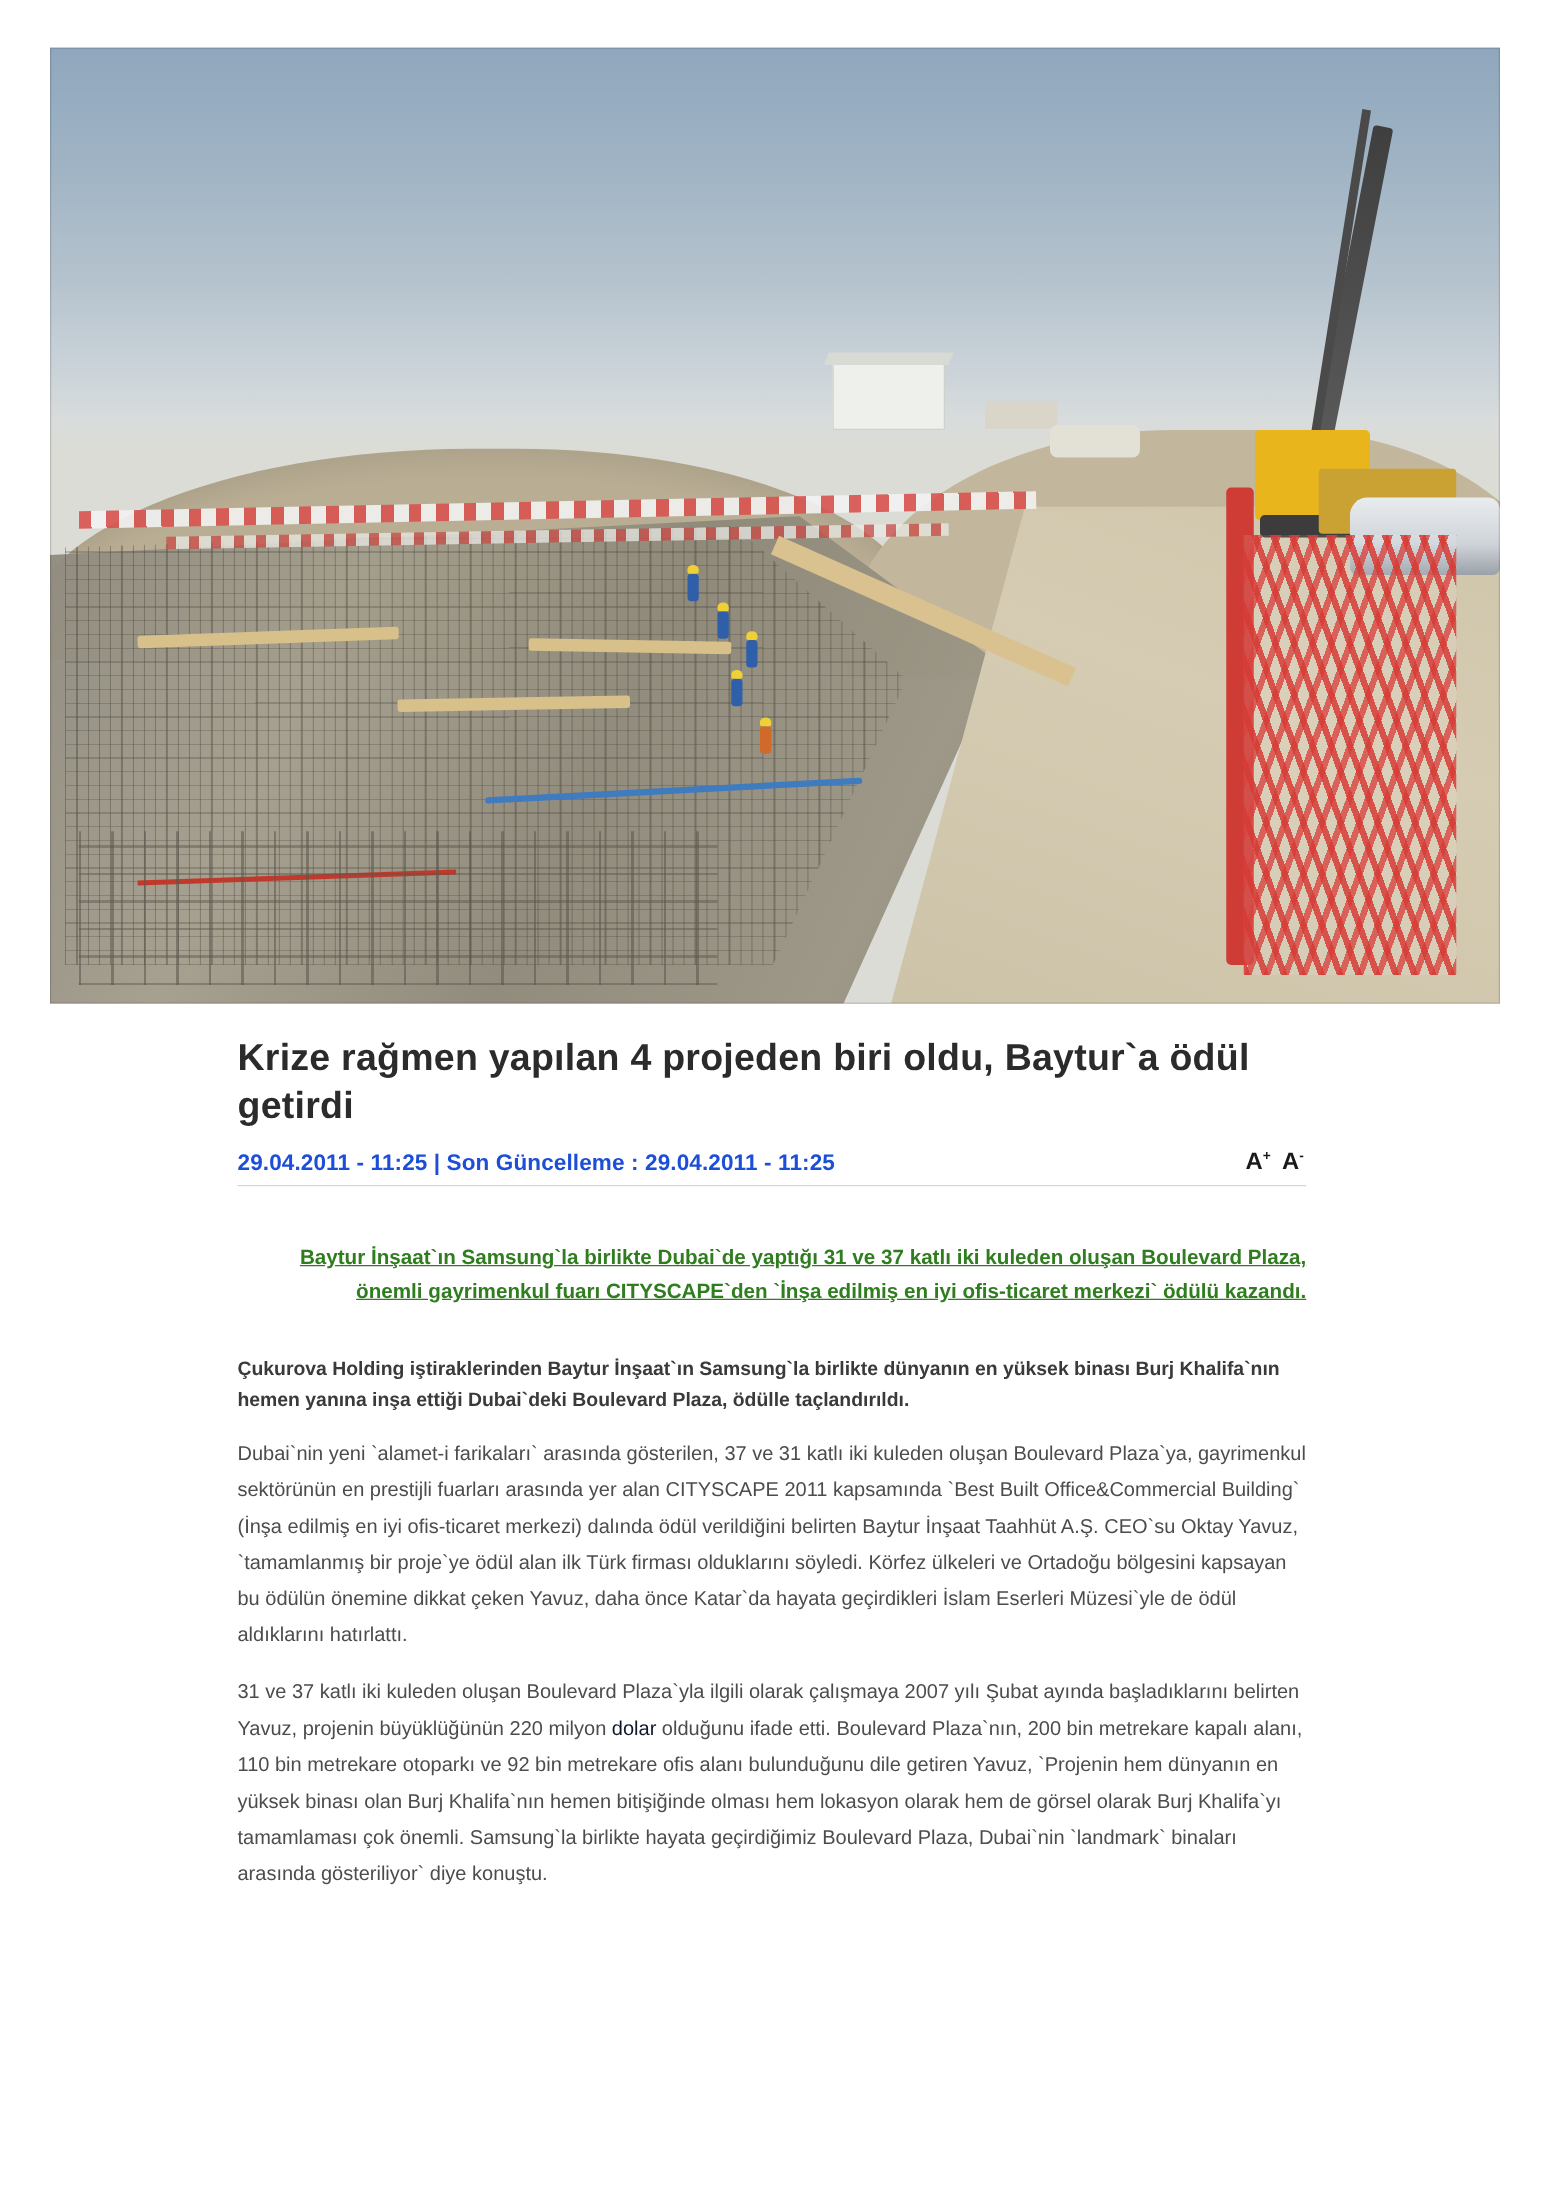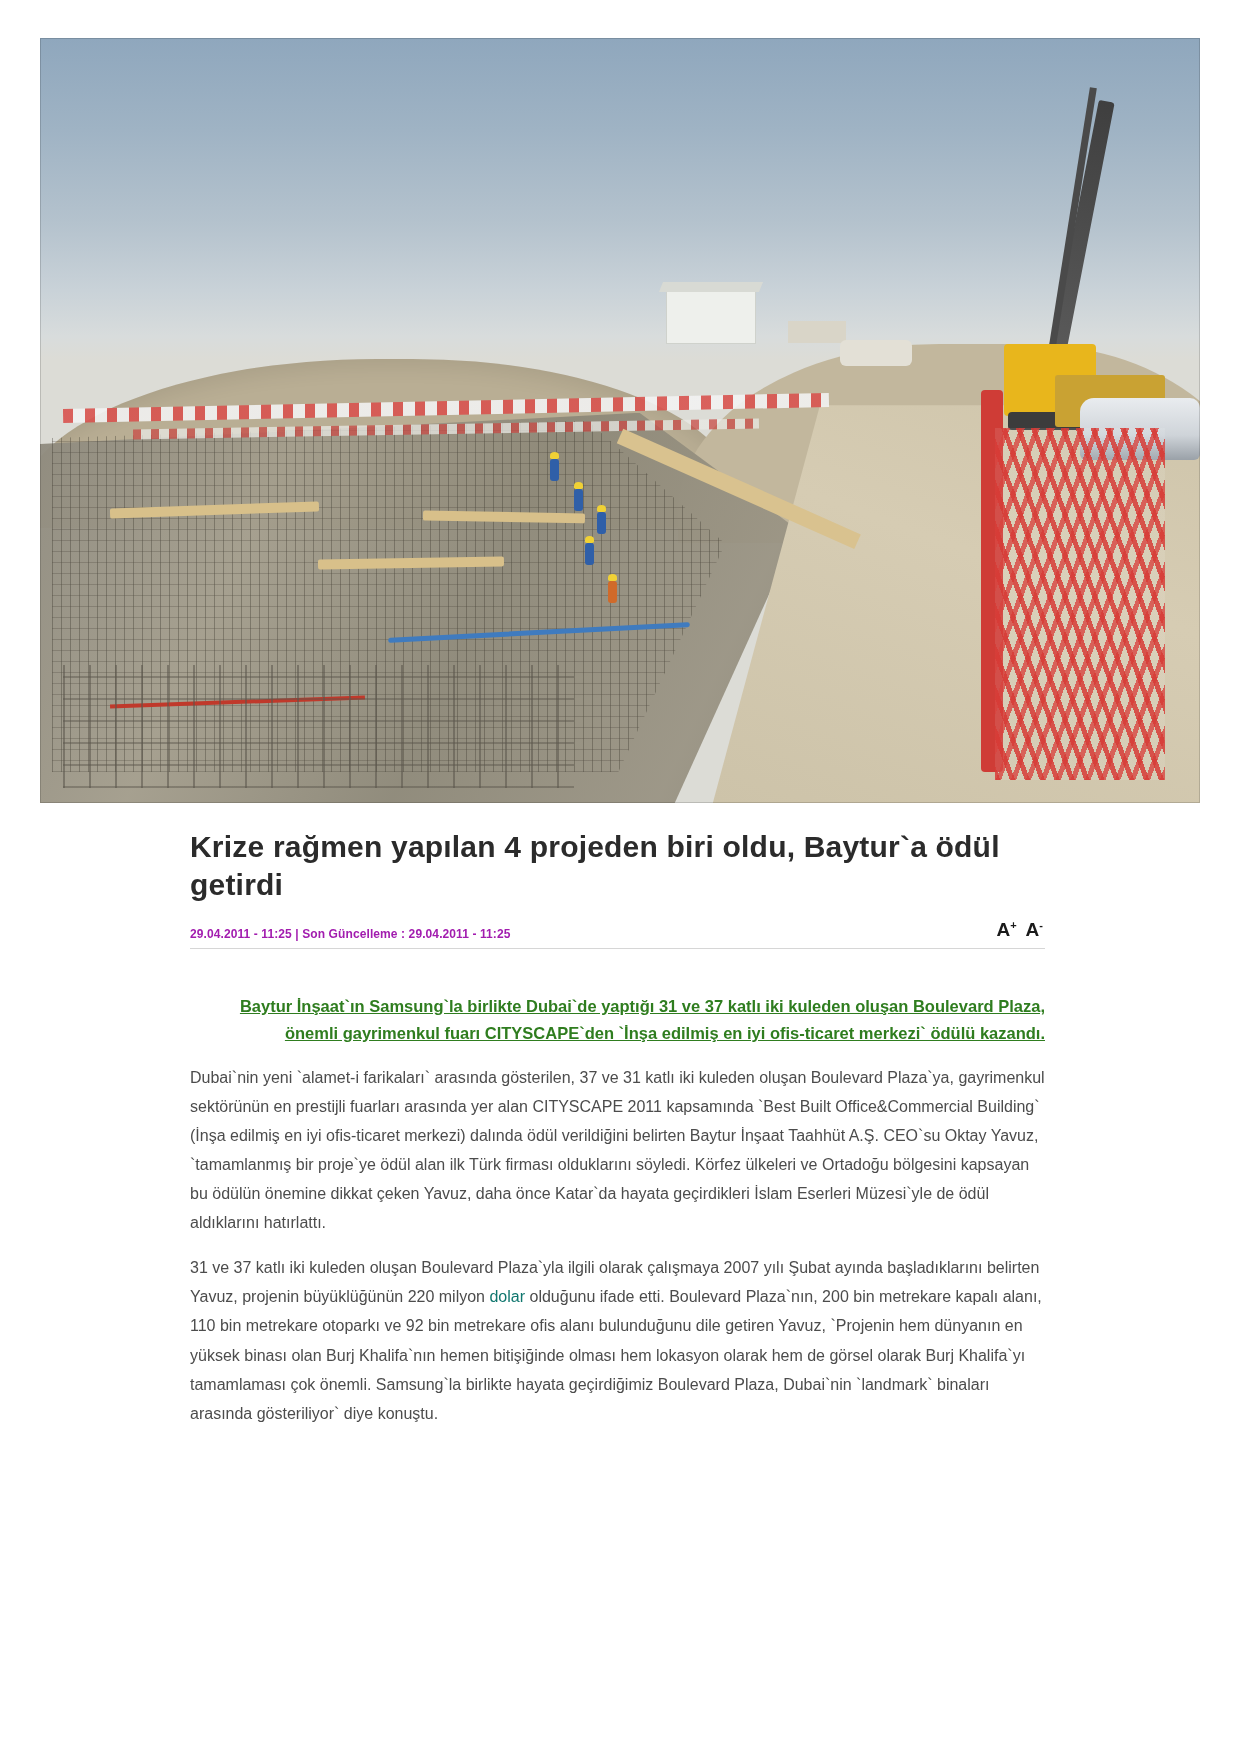--- a/index.html
+++ b/index.html
@@ -330,23 +330,23 @@
   }
   .meta-row {
     margin-top: 14px;
     display: flex;
     align-items: flex-end;
     justify-content: space-between;
     border-bottom: 1px solid #d6d6d6;
     padding-bottom: 7px;
   }
   .meta-date {
-    font-size: 12px;
-    font-weight: bold;
-    color: #a21caf;
+    font-size: 18px;
+    font-weight: bold;
+    color: #1d4ed8;
     letter-spacing: 0.1px;
   }
   .font-tools {
     display: flex;
     align-items: baseline;
     gap: 9px;
     padding-right: 2px;
   }
   .font-tools span.ft {
     font-size: 19px;
@@ -380,21 +380,21 @@
     color: #3a3a3a;
   }
   p.body {
     margin-top: 16px;
     margin-bottom: 0;
     font-size: 16px;
     line-height: 1.82;
     color: #4c4c4c;
   }
   p.body .lnk {
-    color: #0f766e;
+    color: #0f172a;
     text-decoration: none;
   }
 </style>
 </head>
 <body>
 
 <div class="page">
 
   <div class="photo-wrap">
     <div class="photo">
@@ -441,19 +441,20 @@
       <div class="font-tools">
         <span class="ft"><span>A</span><sup>+</sup></span>
         <span class="ft"><span>A</span><sup>-</sup></span>
       </div>
     </div>
 
     <div class="spot">
       <a href="#">Baytur İnşaat`ın Samsung`la birlikte Dubai`de yaptığı 31 ve 37 katlı iki kuleden oluşan Boulevard Plaza, önemli gayrimenkul fuarı CITYSCAPE`den `İnşa edilmiş en iyi ofis-ticaret merkezi` ödülü kazandı.</a>
     </div>
 
+    <div class="lead">Çukurova Holding iştiraklerinden Baytur İnşaat`ın Samsung`la birlikte dünyanın en yüksek binası Burj Khalifa`nın hemen yanına inşa ettiği Dubai`deki Boulevard Plaza, ödülle taçlandırıldı.</div>
 
     <p class="body">Dubai`nin yeni `alamet-i farikaları` arasında gösterilen, 37 ve 31 katlı iki kuleden oluşan Boulevard Plaza`ya, gayrimenkul sektörünün en prestijli fuarları arasında yer alan CITYSCAPE 2011 kapsamında `Best Built Office&amp;Commercial Building` (İnşa edilmiş en iyi ofis-ticaret merkezi) dalında ödül verildiğini belirten Baytur İnşaat Taahhüt A.Ş. CEO`su Oktay Yavuz, `tamamlanmış bir proje`ye ödül alan ilk Türk firması olduklarını söyledi. Körfez ülkeleri ve Ortadoğu bölgesini kapsayan bu ödülün önemine dikkat çeken Yavuz, daha önce Katar`da hayata geçirdikleri İslam Eserleri Müzesi`yle de ödül aldıklarını hatırlattı.</p>
 
     <p class="body"><span>31 ve 37 katlı iki kuleden oluşan Boulevard Plaza`yla ilgili olarak çalışmaya 2007 yılı Şubat ayında başladıklarını belirten Yavuz, projenin büyüklüğünün 220 milyon </span><a class="lnk" href="#">dolar</a><span> olduğunu ifade etti. Boulevard Plaza`nın, 200 bin metrekare kapalı alanı, 110 bin metrekare otoparkı ve 92 bin metrekare ofis alanı bulunduğunu dile getiren Yavuz, `Projenin hem dünyanın en yüksek binası olan Burj Khalifa`nın hemen bitişiğinde olması hem lokasyon olarak hem de görsel olarak Burj Khalifa`yı tamamlaması çok önemli. Samsung`la birlikte hayata geçirdiğimiz Boulevard Plaza, Dubai`nin `landmark` binaları arasında gösteriliyor` diye konuştu.</span></p>
 
   </div>
 </div>
 
 </body></html>

